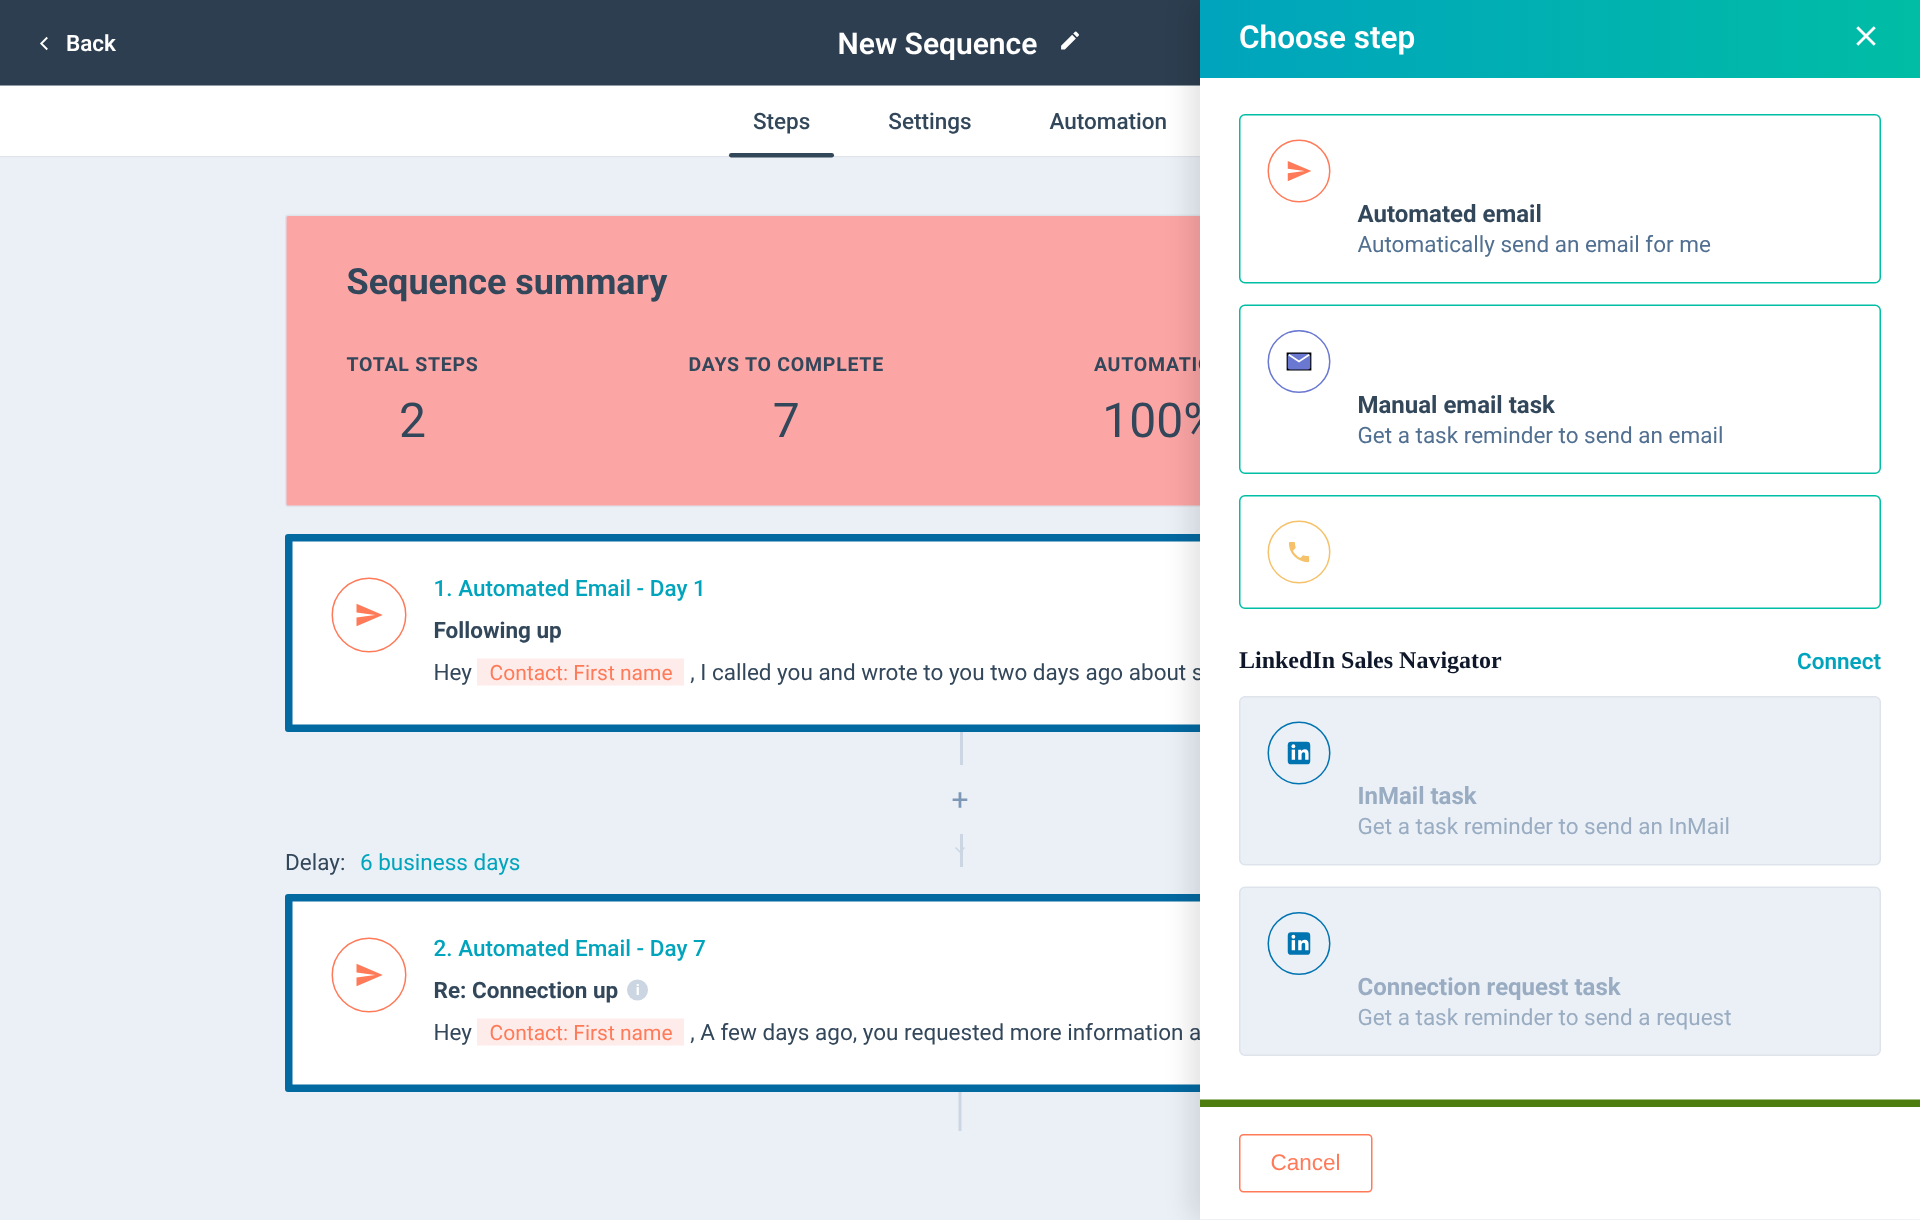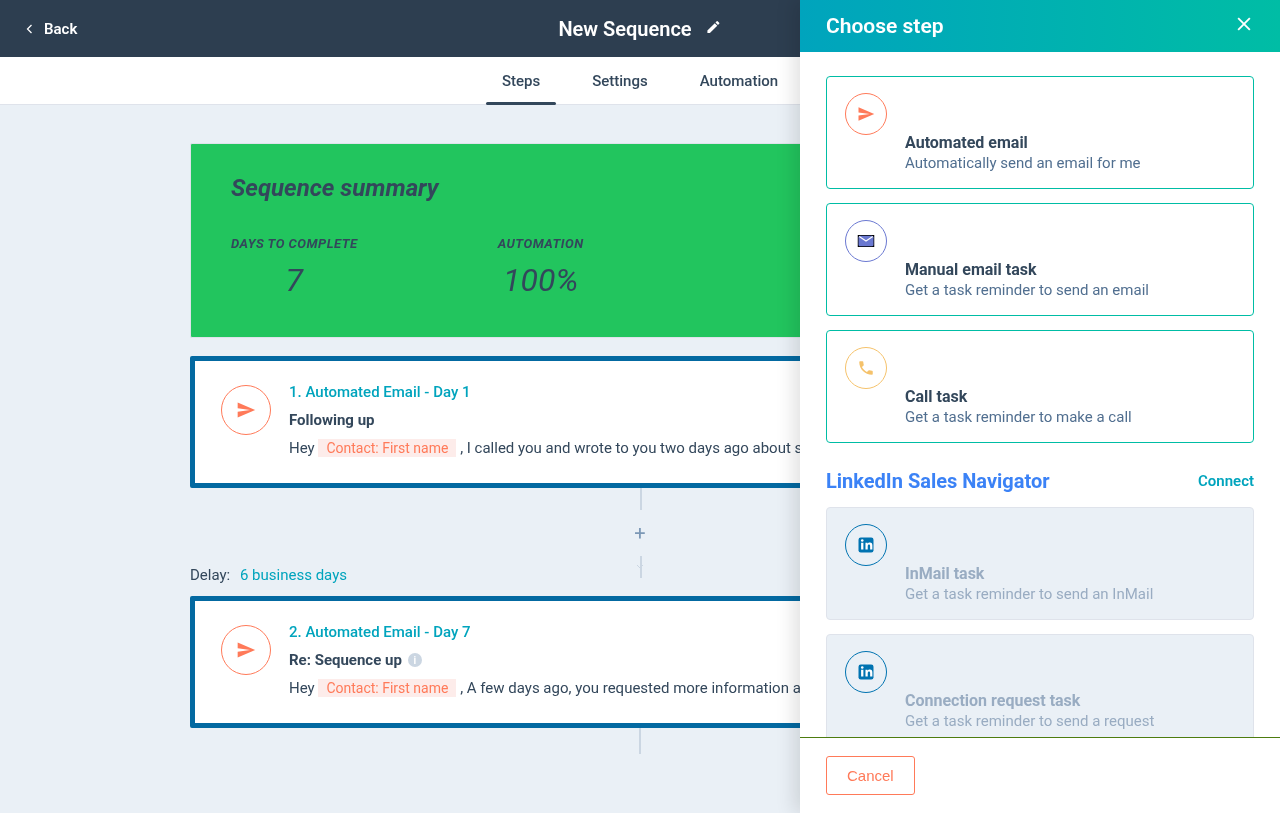--- a/index.html
+++ b/index.html
@@ -10,21 +10,21 @@
   .back-btn svg { width: 12px; height: 12px; stroke: #fff; stroke-width: 2.5; fill: none; }
   .title-wrap { position: absolute; left: 50%; transform: translateX(-50%); display: flex; align-items: center; gap: 14px; text-align: right; }
   .title-text { font-size: 20px; font-weight: 600; }
   .edit-icon svg { width: 16px; height: 16px; fill: #fff; }
   
   .tabs { height: 48px; background: #fff; display: flex; justify-content: center; border-bottom: 1px solid #dfe3eb; }
   .tab { padding: 0 26px; display: flex; align-items: center; font-size: 15px; color: #33475b; font-weight: 500; cursor: pointer; position: relative; }
   .tab.active::after { content: ""; position: absolute; left: 10px; right: 10px; bottom: -1px; height: 3px; background: #33475b; border-radius: 2px; }
   
   .content { padding: 38px 0 0 0; display: flex; flex-direction: column; align-items: center; }
-  .card { width: 900px; background: #22c55e; border: 1px solid #dfe3eb; border-radius: 2px; font-style: italic; }
+  .card { width: 900px; background: #fca5a5; border: 1px solid #dfe3eb; border-radius: 2px; }
   .summary-card { padding: 30px 40px 38px 40px; }
   .summary-title { font-size: 24px; font-weight: 700; color: #33475b; margin-bottom: 34px; }
   .stats { display: flex; gap: 140px; }
   .stat { text-align: center; }
   .stat-label { font-size: 13px; font-weight: 700; color: #33475b; letter-spacing: 0.5px; margin-bottom: 10px; }
   .stat-value { font-size: 32px; font-weight: 400; color: #33475b; }
   
   .step-card { width: 900px; background: #fff; border: 5px solid #0369a1; border-radius: 2px; padding: 22px 26px 26px 26px; display: flex; gap: 18px; margin-top: 18px; }
   .step-iconcircle { width: 50px; height: 50px; border-radius: 50%; border: 1.5px solid #ff7a59; display: flex; align-items: center; justify-content: center; flex-shrink: 0; margin-top: 2px; }
   .step-iconcircle svg { width: 20px; height: 20px; fill: #ff7a59; }
@@ -55,23 +55,23 @@
   .option { border: 1px solid #00bda5; border-radius: 4px; padding: 16px 18px; display: flex; gap: 18px; margin-bottom: 14px; cursor: pointer; }
   .option.disabled { border-color: #dfe3eb; background: #eaf0f6; cursor: default; }
   .option.disabled .opt-title { color: #99acc2; }
   .option.disabled .opt-desc { color: #99acc2; }
   .opt-iconcircle { width: 42px; height: 42px; border-radius: 50%; border: 1.5px solid; display: flex; align-items: center; justify-content: center; flex-shrink: 0; }
   .opt-iconcircle svg { width: 18px; height: 18px; }
   .opt-text { flex:1;margin-top:40px; }
   .opt-title { font-size: 16px; font-weight: 700; color: #33475b; margin-bottom: 2px; }
   .opt-desc { font-size: 15px; color: #516f90; }
   .linkedin-header { display: flex; justify-content: space-between; align-items: center; margin: 26px 0 14px 0; }
-  .linkedin-title { font-size: 20px; font-weight: 700; color: #3b82f6; }
+  .linkedin-title { font-size: 16px; font-weight: 700; color: #0f172a; font-family: Liberation Serif, serif; }
   .connect-link { font-size: 15px; font-weight: 600; color: #00a4bd; cursor: pointer; }
-  .panel-footer { padding: 18px 26px; border-top: 1px solid #4d7c0f; }
+  .panel-footer { padding: 18px 26px; border-top: 5px solid #4d7c0f; }
   .cancel-btn { border: 1px solid #ff7a59; background: #fff; color: #ff7a59; font-size: 15px; font-weight: 500; padding: 10px 20px; border-radius: 3px; cursor: pointer; }
   
   .ic-orange { border-color:#ff7a59; } .ic-orange svg{fill:#ff7a59;}
   .ic-purple { border-color:#6a78d1; } .ic-purple svg{fill:#6a78d1;}
   .ic-yellow { border-color:#f5c26b; } .ic-yellow svg{fill:#f5c26b;}
   .ic-teal   { border-color:#00bda5; } .ic-teal svg{fill:#00bda5;}
   .ic-blue   { border-color:#0073b1; } .ic-blue svg{fill:#0073b1;}
 </style>
 </head>
 <body>
@@ -124,20 +124,24 @@
   <div class="tab active">Steps</div>
   <div class="tab">Settings</div>
   <div class="tab">Automation</div>
 </div>
 
 <div class="content">
 
   <div class="card summary-card">
     <div class="summary-title">Sequence summary</div>
     <div class="stats">
+      <div class="stat">
+        <div class="stat-label">TOTAL STEPS</div>
+        <div class="stat-value">2</div>
+      </div>
       <div class="stat">
         <div class="stat-label">DAYS TO COMPLETE</div>
         <div class="stat-value">7</div>
       </div>
       <div class="stat">
         <div class="stat-label">AUTOMATION</div>
         <div class="stat-value">100%</div>
       </div>
     </div>
   </div>
@@ -176,21 +180,21 @@
 
   <div class="step-card">
     <div class="step-iconcircle">
         <svg viewBox="0 0 24 24">
           <use href="#i-send"></use>
         </svg>
       </div>
     <div class="step-body">
       <div class="step-heading">2. Automated Email - Day 7</div>
       <div class="step-subject">
-        <span>Re: Sequence up</span>
+        <span>Re: Connection up</span>
         <span class="info-icon">i</span>
       </div>
       <div class="step-preview">
         <span>Hey </span>
         <span class="token">Contact: First name</span>
         <span>, A few days ago, you requested more information about</span>
       </div>
     </div>
   </div>
 
@@ -235,24 +239,20 @@
         <div class="opt-desc">Get a task reminder to send an email</div>
       </div>
     </div>
 
     <div class="option">
       <div class="opt-iconcircle ic-yellow">
           <svg viewBox="0 0 24 24">
             <use href="#i-phone"></use>
           </svg>
         </div>
-      <div class="opt-text">
-        <div class="opt-title">Call task</div>
-        <div class="opt-desc">Get a task reminder to make a call</div>
-      </div>
     </div>
 
 
     <div class="linkedin-header">
       <div class="linkedin-title">LinkedIn Sales Navigator</div>
       <div class="connect-link">Connect</div>
     </div>
 
     <div class="option disabled">
       <div class="opt-iconcircle ic-blue">

